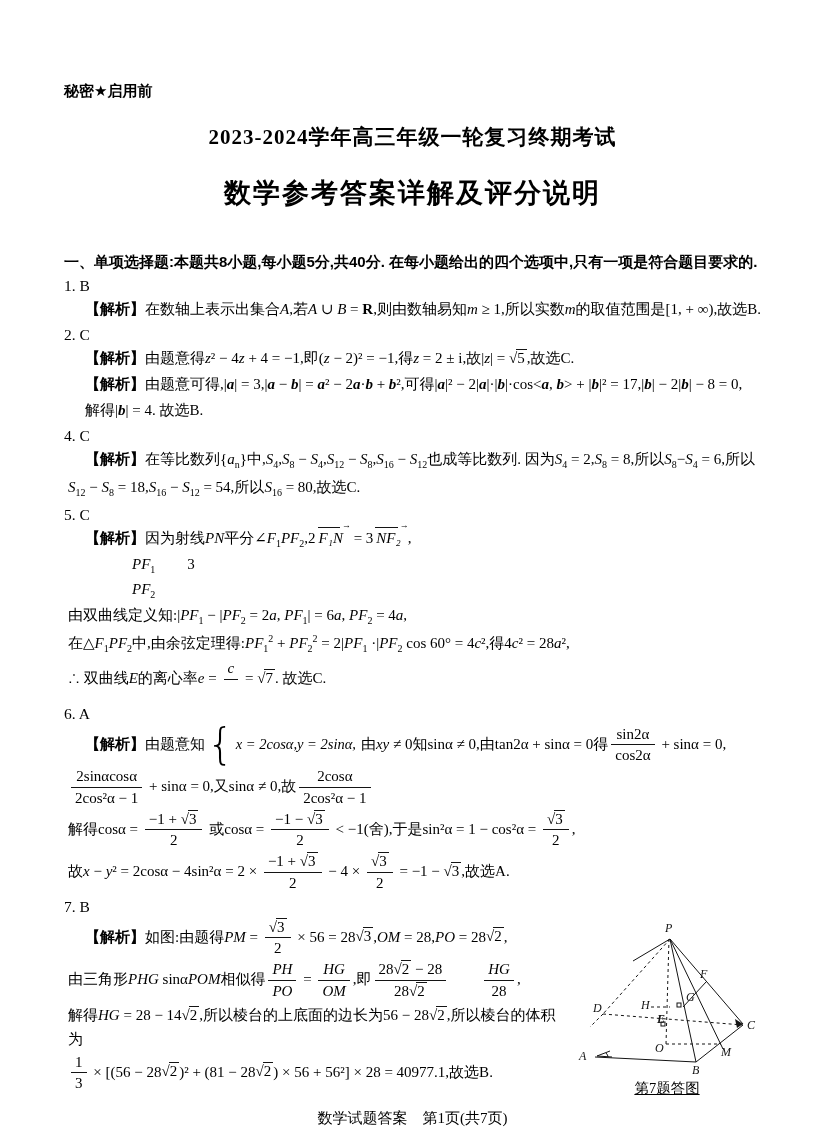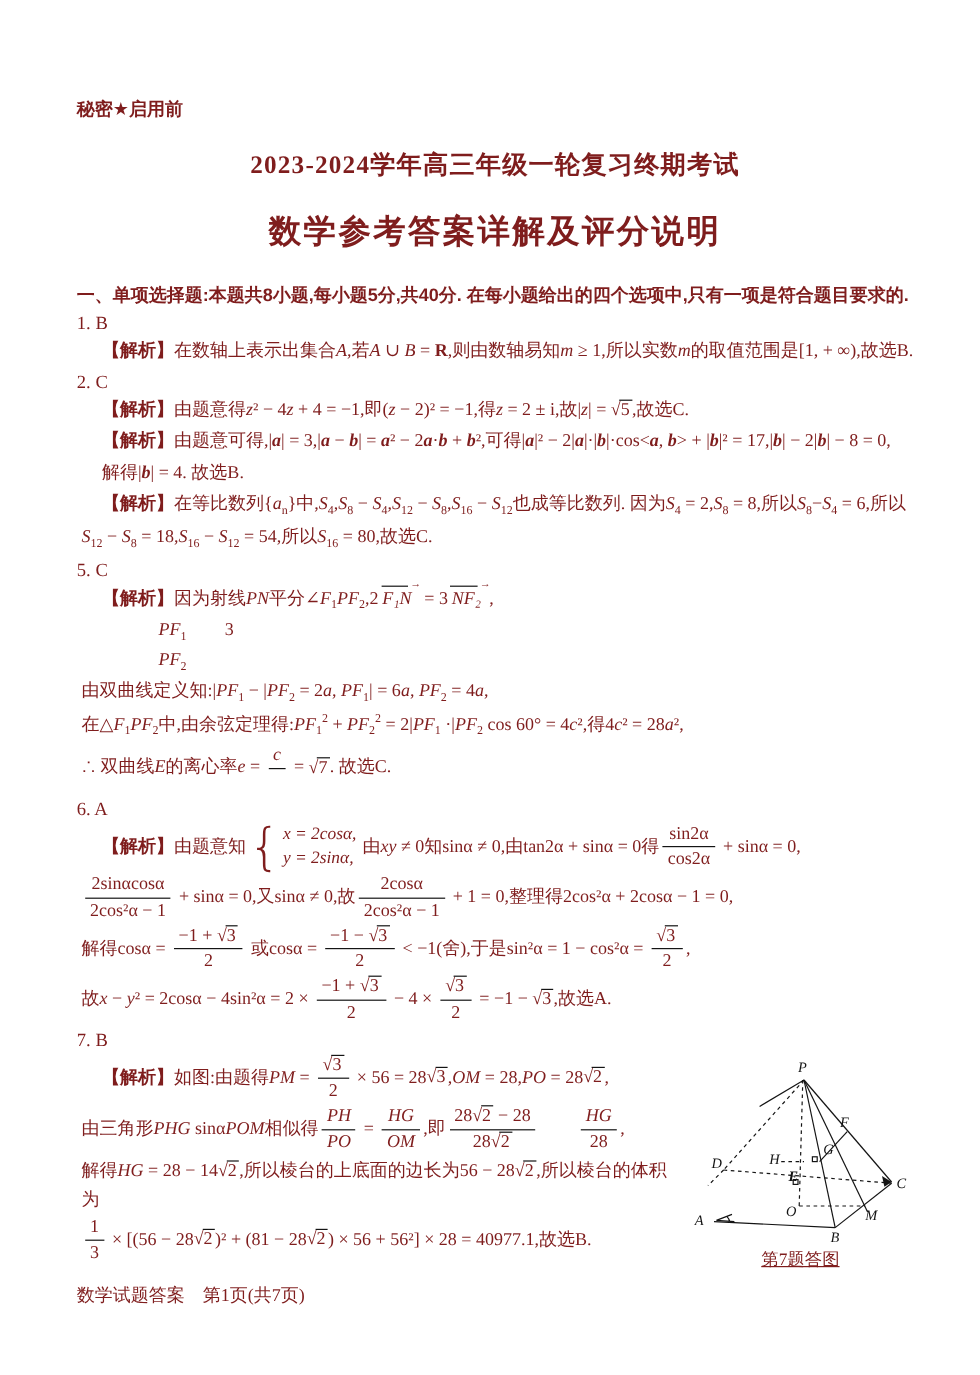--- a/index.html
+++ b/index.html
@@ -1,27 +1,27 @@
 <!DOCTYPE html>
 <html><head>
 <meta charset="utf-8">
 <style>
   html,body{margin:0;padding:0;background:#e8e8e8;}
   .sheet{
     position:relative;width:817px;height:1146px;margin:0 auto;
-    background:#ffffff;color:#7f1d1d;overflow:hidden;
+    background:#ffffff;color:#000000;overflow:hidden;
     font-family:"Liberation Serif","DejaVu Serif",serif;
   }
   .inner{padding:82px 56px 0 64px;}
   .secret{font-family:"Liberation Sans","DejaVu Sans",sans-serif;font-weight:bold;font-size:15px;}
   .title{text-align:center;font-weight:bold;font-size:21px;margin-top:22px;letter-spacing:1px;}
   .subtitle{text-align:center;font-family:"Liberation Sans","DejaVu Sans",sans-serif;
     font-weight:bold;font-size:27px;margin-top:24px;letter-spacing:2px;}
   .sec-header{font-family:"Liberation Sans","DejaVu Sans",sans-serif;font-weight:bold;
-    font-size:15px;margin-top:26px;margin-bottom:2px;}
+    font-size:15px;margin-top:42px;margin-bottom:2px;}
   .ans-num{font-size:15.5px;margin:5px 0 1px 0;}
   .line{font-size:15px;line-height:1.6;margin:2px 0;}
   .ind0{margin-left:4px;}
   .ind1{margin-left:21px;}
   .ind2{margin-left:68px;line-height:1.35;}
   .mx{font-style:normal;}
   .mi{font-style:italic;}
   .ma{font-style:italic;font-weight:bold;}
   .mb{font-weight:bold;}
   .mh{font-family:"Liberation Sans","DejaVu Sans",sans-serif;font-weight:bold;}
@@ -32,28 +32,28 @@
   .frac .num{display:block;border-bottom:1px solid #141414;padding:0 4px 1px 4px;}
   .frac .den{display:block;padding:1px 4px 0 4px;}
   .sqrt{white-space:nowrap;}
   .sqrt .rsign{margin-right:-1px;}
   .sqrt .rad{border-top:1px solid #141414;padding:0 2px 0 1px;}
   .vec{position:relative;display:inline-block;font-style:italic;padding:0 2px;margin:0 5px 0 1px;}
   .vec::before{content:"";position:absolute;left:1px;right:5px;top:1px;border-top:1px solid #141414;}
   .vec::after{content:"\2192";position:absolute;right:-6px;top:-8px;font-size:9px;font-style:normal;}
   .cases{display:inline-flex;align-items:center;vertical-align:middle;margin:0 5px 0 2px;}
   .brace{font-family:"DejaVu Sans",sans-serif;font-size:42px;font-weight:100;line-height:0.85;margin-right:2px;}
-  .cases-col{display:inline-flex;flex-direction:column;font-style:italic;}
+  .cases-col{display:inline-flex;font-style:italic;}
   .cases-row{line-height:1.35;font-size:14.5px;}
   .gap{display:inline-block;width:32px;}
   .q7-wrap{position:relative;}
   .fig{float:right;width:188px;margin:4px 0 4px 12px;text-align:center;}
   .fig svg{display:block;}
   .fig-caption{font-size:14.5px;margin-top:0px;text-decoration:underline;}
-  .footer{clear:both;text-align:left;font-size:15px;margin-top:16px;}
+  .footer{clear:both;text-align:center;font-size:15px;margin-top:16px;}
   .fig-label{font-size:12px;font-style:italic;font-family:"Liberation Serif",serif;}
 </style>
 </head>
 <body>
 
 <div class="sheet">
   <div class="inner">
 
     <div class="secret">秘密★启用前</div>
     <div class="title">2023-2024学年高三年级一轮复习终期考试</div>
@@ -69,20 +69,21 @@
       <div class="ans-num">2. C</div>
       <div class="line ind1"><span class="mh">【解析】</span><span class="mx">由题意得</span><span class="mi">z</span><span class="mx">² − 4</span><span class="mi">z</span><span class="mx"> + 4 = −1,即(</span><span class="mi">z</span><span class="mx"> − 2)² = −1,得</span><span class="mi">z</span><span class="mx"> = 2 ± i,故|</span><span class="mi">z</span><span class="mx">| = </span><span class="sqrt"><span class="rsign">√</span><span class="rad">5</span></span><span class="mx">,故选C.</span></div>
     </div>
 
     <div class="ans">
       <div class="line ind1"><span class="mh">【解析】</span><span class="mx">由题意可得,|</span><span class="ma">a</span><span class="mx">| = 3,|</span><span class="ma">a</span><span class="mx"> − </span><span class="ma">b</span><span class="mx">| = </span><span class="ma">a</span><span class="mx">² − 2</span><span class="ma">a</span><span class="mx">·</span><span class="ma">b</span><span class="mx"> + </span><span class="ma">b</span><span class="mx">²,可得|</span><span class="ma">a</span><span class="mx">|² − 2|</span><span class="ma">a</span><span class="mx">|·|</span><span class="ma">b</span><span class="mx">|·cos&lt;</span><span class="ma">a</span><span class="mx">, </span><span class="ma">b</span><span class="mx">&gt; + |</span><span class="ma">b</span><span class="mx">|² = 17,|</span><span class="ma">b</span><span class="mx">| − 2|</span><span class="ma">b</span><span class="mx">| − 8 = 0,</span></div>
       <div class="line ind1"><span class="mx">解得|</span><span class="ma">b</span><span class="mx">| = 4. 故选B.</span></div>
     </div>
 
     <div class="ans">
+      <div class="ans-num">4. C</div>
       <div class="line ind1"><span class="mh">【解析】</span><span class="mx">在等比数列{</span><span class="mi">a</span><span><sub>n</sub></span><span class="mx">}中,</span><span class="mi">S</span><span><sub>4</sub></span><span class="mx">,</span><span class="mi">S</span><span><sub>8</sub></span><span class="mx"> − </span><span class="mi">S</span><span><sub>4</sub></span><span class="mx">,</span><span class="mi">S</span><span><sub>12</sub></span><span class="mx"> − </span><span class="mi">S</span><span><sub>8</sub></span><span class="mx">,</span><span class="mi">S</span><span><sub>16</sub></span><span class="mx"> − </span><span class="mi">S</span><span><sub>12</sub></span><span class="mx">也成等比数列. 因为</span><span class="mi">S</span><span><sub>4</sub></span><span class="mx"> = 2,</span><span class="mi">S</span><span><sub>8</sub></span><span class="mx"> = 8,所以</span><span class="mi">S</span><span><sub>8</sub></span><span class="mx">−</span><span class="mi">S</span><span><sub>4</sub></span><span class="mx"> = 6,所以</span></div>
       <div class="line ind0"><span class="mi">S</span><span><sub>12</sub></span><span class="mx"> − </span><span class="mi">S</span><span><sub>8</sub></span><span class="mx"> = 18,</span><span class="mi">S</span><span><sub>16</sub></span><span class="mx"> − </span><span class="mi">S</span><span><sub>12</sub></span><span class="mx"> = 54,所以</span><span class="mi">S</span><span><sub>16</sub></span><span class="mx"> = 80,故选C.</span></div>
     </div>
 
     <div class="ans">
       <div class="ans-num">5. C</div>
       <div class="line ind1"><span class="mh">【解析】</span><span class="mx">因为射线</span><span class="mi">PN</span><span class="mx">平分∠</span><span class="mi">F</span><span><sub>1</sub></span><span class="mi">PF</span><span><sub>2</sub></span><span class="mx">,2</span><span class="vec">F₁N</span><span class="mx"> = 3</span><span class="vec">NF₂</span><span class="mx">,</span></div>
       <div class="line ind2"><span class="mi">PF</span><span><sub>1</sub></span><span class="gap"></span><span class="mx">3</span></div>
       <div class="line ind2"><span class="mi">PF</span><span><sub>2</sub></span></div>
       <div class="line ind0"><span class="mx">由双曲线定义知:|</span><span class="mi">PF</span><span><sub>1</sub></span><span class="mx"> − |</span><span class="mi">PF</span><span><sub>2</sub></span><span class="mx"> = 2</span><span class="mi">a</span><span class="mx">, </span><span class="mi">PF</span><span><sub>1</sub></span><span class="mx">| = 6</span><span class="mi">a</span><span class="mx">, </span><span class="mi">PF</span><span><sub>2</sub></span><span class="mx"> = 4</span><span class="mi">a</span><span class="mx">,</span></div>
@@ -104,21 +105,21 @@
           </span><span class="mx">由</span><span class="mi">xy</span><span class="mx"> ≠ 0知sinα ≠ 0,由tan2α + sinα = 0得</span><span class="frac">
             <span class="num"><span class="mx">sin2α</span></span>
             <span class="den"><span class="mx">cos2α</span></span>
           </span><span class="mx"> + sinα = 0,</span></div>
       <div class="line ind0"><span class="frac">
             <span class="num"><span class="mx">2sinαcosα</span></span>
             <span class="den"><span class="mx">2cos²α − 1</span></span>
           </span><span class="mx"> + sinα = 0,又sinα ≠ 0,故</span><span class="frac">
             <span class="num"><span class="mx">2cosα</span></span>
             <span class="den"><span class="mx">2cos²α − 1</span></span>
-          </span><span class="mx"> + 1 = 0,整理得2cos²α + 2cosα − 1 = 0,</span></div>
+          </span></div>
       <div class="line ind0"><span class="mx">解得cosα = </span><span class="frac">
             <span class="num"><span class="mx">−1 + </span><span class="sqrt"><span class="rsign">√</span><span class="rad">3</span></span></span>
             <span class="den"><span class="mx">2</span></span>
           </span><span class="mx"> 或cosα = </span><span class="frac">
             <span class="num"><span class="mx">−1 − </span><span class="sqrt"><span class="rsign">√</span><span class="rad">3</span></span></span>
             <span class="den"><span class="mx">2</span></span>
           </span><span class="mx"> &lt; −1(舍),于是sin²α = 1 − cos²α = </span><span class="frac">
             <span class="num"><span class="sqrt"><span class="rsign">√</span><span class="rad">3</span></span></span>
             <span class="den"><span class="mx">2</span></span>
           </span><span class="mx">,</span></div>

